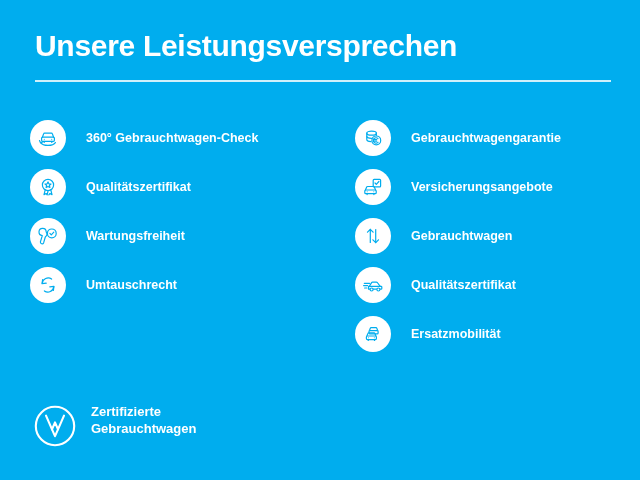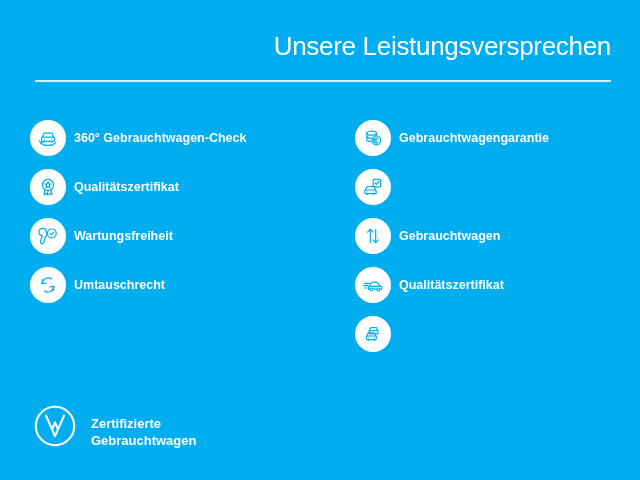--- a/index.html
+++ b/index.html
@@ -23,27 +23,26 @@
   }
 
   
   #header {
     position: absolute;
     left: 35px;
     top: 28px;
     width: 576px;
   }
   #page-title {
-    font-size: 26px;
-    font-weight: normal;
+    font-size: 30px;
+    font-weight: bold;
     color: #FFFFFF;
     letter-spacing: -0.3px;
     line-height: 36px;
     white-space: nowrap;
-    text-align: right;
   }
   #title-rule {
     position: absolute;
     left: 35px;
     top: 80px;
     width: 576px;
     height: 2px;
     background: #CFF0FB;
   }
 
@@ -70,35 +69,35 @@
     background: #FFFFFF;
     display: flex;
     align-items: center;
     justify-content: center;
     box-sizing: border-box;
   }
   .icon-badge svg {
     display: block;
   }
   .benefit-label {
-    margin-left: 8px;
+    margin-left: 20px;
     font-size: 12.5px;
     font-weight: bold;
     color: #FFFFFF;
     line-height: 16px;
     white-space: nowrap;
   }
 
   
   #brand-lockup {
     position: absolute;
     left: 32px;
     top: 403px;
     display: flex;
-    align-items: flex-end;
+    align-items: flex-start;
   }
   #vw-logo-mark {
     width: 46px;
     height: 46px;
     min-width: 46px;
   }
   #brand-text {
     margin-left: 13px;
     font-size: 13px;
     font-weight: bold;
@@ -197,20 +196,21 @@
           <rect x="12.2" y="4.4" width="7.4" height="7.4" rx="0.9"></rect>
           <polyline points="14.0,8.0 15.3,9.3 17.9,6.5"></polyline>
           <path d="M4.4 15.0 L5.7 12.1 Q5.9 11.5 6.6 11.5 L12.4 11.5 Q13.1 11.5 13.3 12.1 L14.6 15.0"></path>
           <rect x="3.8" y="15.0" width="11.4" height="3.7" rx="1.0"></rect>
           <line x1="6.1" y1="18.7" x2="6.1" y2="19.6"></line>
           <line x1="12.9" y1="18.7" x2="12.9" y2="19.6"></line>
           <circle cx="6.2" cy="16.8" r="0.5" fill="#00ADEE" stroke="none"></circle>
           <circle cx="12.8" cy="16.8" r="0.5" fill="#00ADEE" stroke="none"></circle>
         </svg>
       </span>
+      <span class="benefit-label">Versicherungsangebote</span>
     </div>
 
     <div class="benefit-row">
       <span class="icon-badge">
         <svg width="24" height="24" viewBox="0 0 24 24" fill="none" stroke="#00ADEE" stroke-width="1.2" stroke-linecap="round" stroke-linejoin="round">
           <line x1="9.3" y1="18.4" x2="9.3" y2="5.4"></line>
           <polyline points="6.5,8.2 9.3,5.3 12.1,8.2"></polyline>
           <line x1="14.7" y1="5.6" x2="14.7" y2="18.6"></line>
           <polyline points="11.9,15.8 14.7,18.7 17.5,15.8"></polyline>
         </svg>
@@ -239,20 +239,21 @@
           <path d="M8.4 8.6 L9.3 6.2 Q9.5 5.7 10.1 5.7 L15.0 5.7 Q15.6 5.7 15.8 6.2 L16.7 8.6"></path>
           <rect x="8.0" y="8.6" width="9.1" height="3.2" rx="0.9" fill="#FFFFFF"></rect>
           <path d="M5.9 14.0 L6.9 11.4 Q7.1 10.8 7.8 10.8 L13.1 10.8 Q13.7 10.8 13.9 11.4 L14.9 14.0"></path>
           <rect x="5.4" y="14.0" width="10.0" height="3.6" rx="1.0" fill="#FFFFFF"></rect>
           <line x1="7.3" y1="17.6" x2="7.3" y2="18.5"></line>
           <line x1="13.5" y1="17.6" x2="13.5" y2="18.5"></line>
           <circle cx="7.5" cy="15.8" r="0.5" fill="#00ADEE" stroke="none"></circle>
           <circle cx="13.3" cy="15.8" r="0.5" fill="#00ADEE" stroke="none"></circle>
         </svg>
       </span>
+      <span class="benefit-label">Ersatzmobilität</span>
     </div>
 
   </div>
 
   <div id="brand-lockup">
     <span id="vw-logo-mark">
       <svg width="46" height="46" viewBox="0 0 46 46" fill="none" stroke="#FFFFFF" stroke-width="2.1" stroke-linecap="round" stroke-linejoin="round">
         <circle cx="23" cy="23" r="19.2"></circle>
         <path d="M14.0 12.6 L20.0 26.4 L23.0 19.4 L26.0 26.4 L32.0 12.6"></path>
         <path d="M20.0 26.4 L23.0 33.2 L26.0 26.4"></path>

